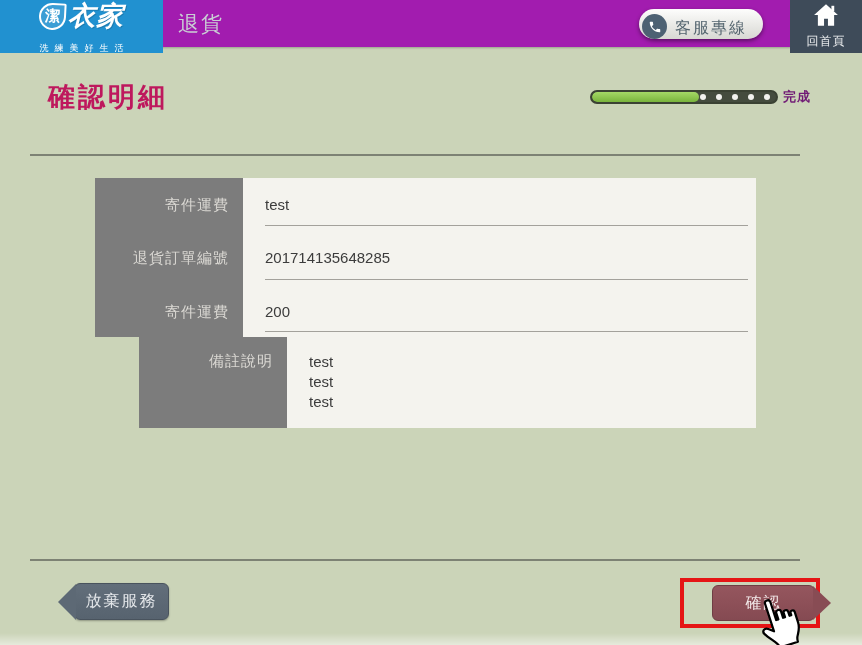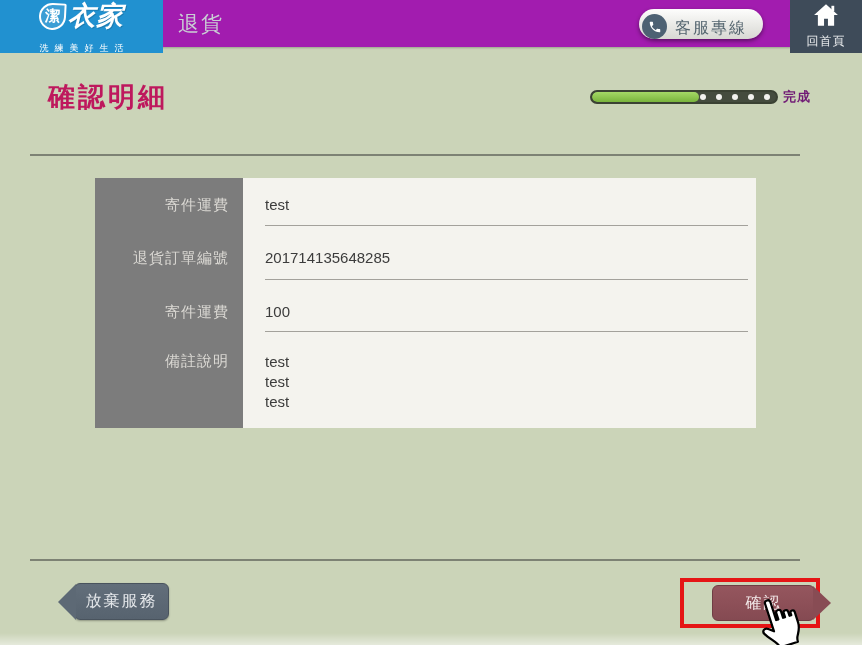--- a/index.html
+++ b/index.html
@@ -89,21 +89,21 @@
     width:148px; background:#7c7c7c; color:#dad8d3; font-size:15px;
     text-align:right; padding:18px 14px 0 0; letter-spacing:1px;
   }
   .frow .val {
     flex:1; background:#f4f3ee; padding:18px 10px 0 22px;
     font-size:15px; color:#3c3c3c;
   }
   .frow .rule {
     position:absolute; left:170px; right:8px; bottom:5px; height:1px; background:#a3a19b;
   }
-  .r1 { height:53px; } .r2 { height:54px; } .r3 { height:52px; } .r4 { height:91px; }
+  .r1 { height:53px; } .r2 { height:54px; } .r3 { height:52px; } .r4 { height:91px;margin-left:44px; }
   .r4 .val div { line-height:20px; }
   .r4 .lbl { padding-top:15px; }
   .r4 .val { padding-top:15px; }
 
   
   .abandon-btn {
     position:absolute; left:74px; top:583px; width:95px; height:37px;
     background:linear-gradient(#626e7a, #57636f); border:1px solid #49535d;
     border-radius:6px; color:#e2e5e8; font-size:16px; letter-spacing:2px;
     display:flex; align-items:center; justify-content:center; cursor:pointer;
@@ -195,21 +195,21 @@
       <div class="val">test</div>
       <div class="rule"></div>
     </div>
     <div class="frow r2">
       <div class="lbl">退貨訂單編號</div>
       <div class="val">201714135648285</div>
       <div class="rule"></div>
     </div>
     <div class="frow r3">
       <div class="lbl">寄件運費</div>
-      <div class="val">100</div>
+      <div class="val">200</div>
       <div class="rule"></div>
     </div>
     <div class="frow r4">
       <div class="lbl">備註說明</div>
       <div class="val">
         <div>test</div>
         <div>test</div>
         <div>test</div>
       </div>
     </div>

